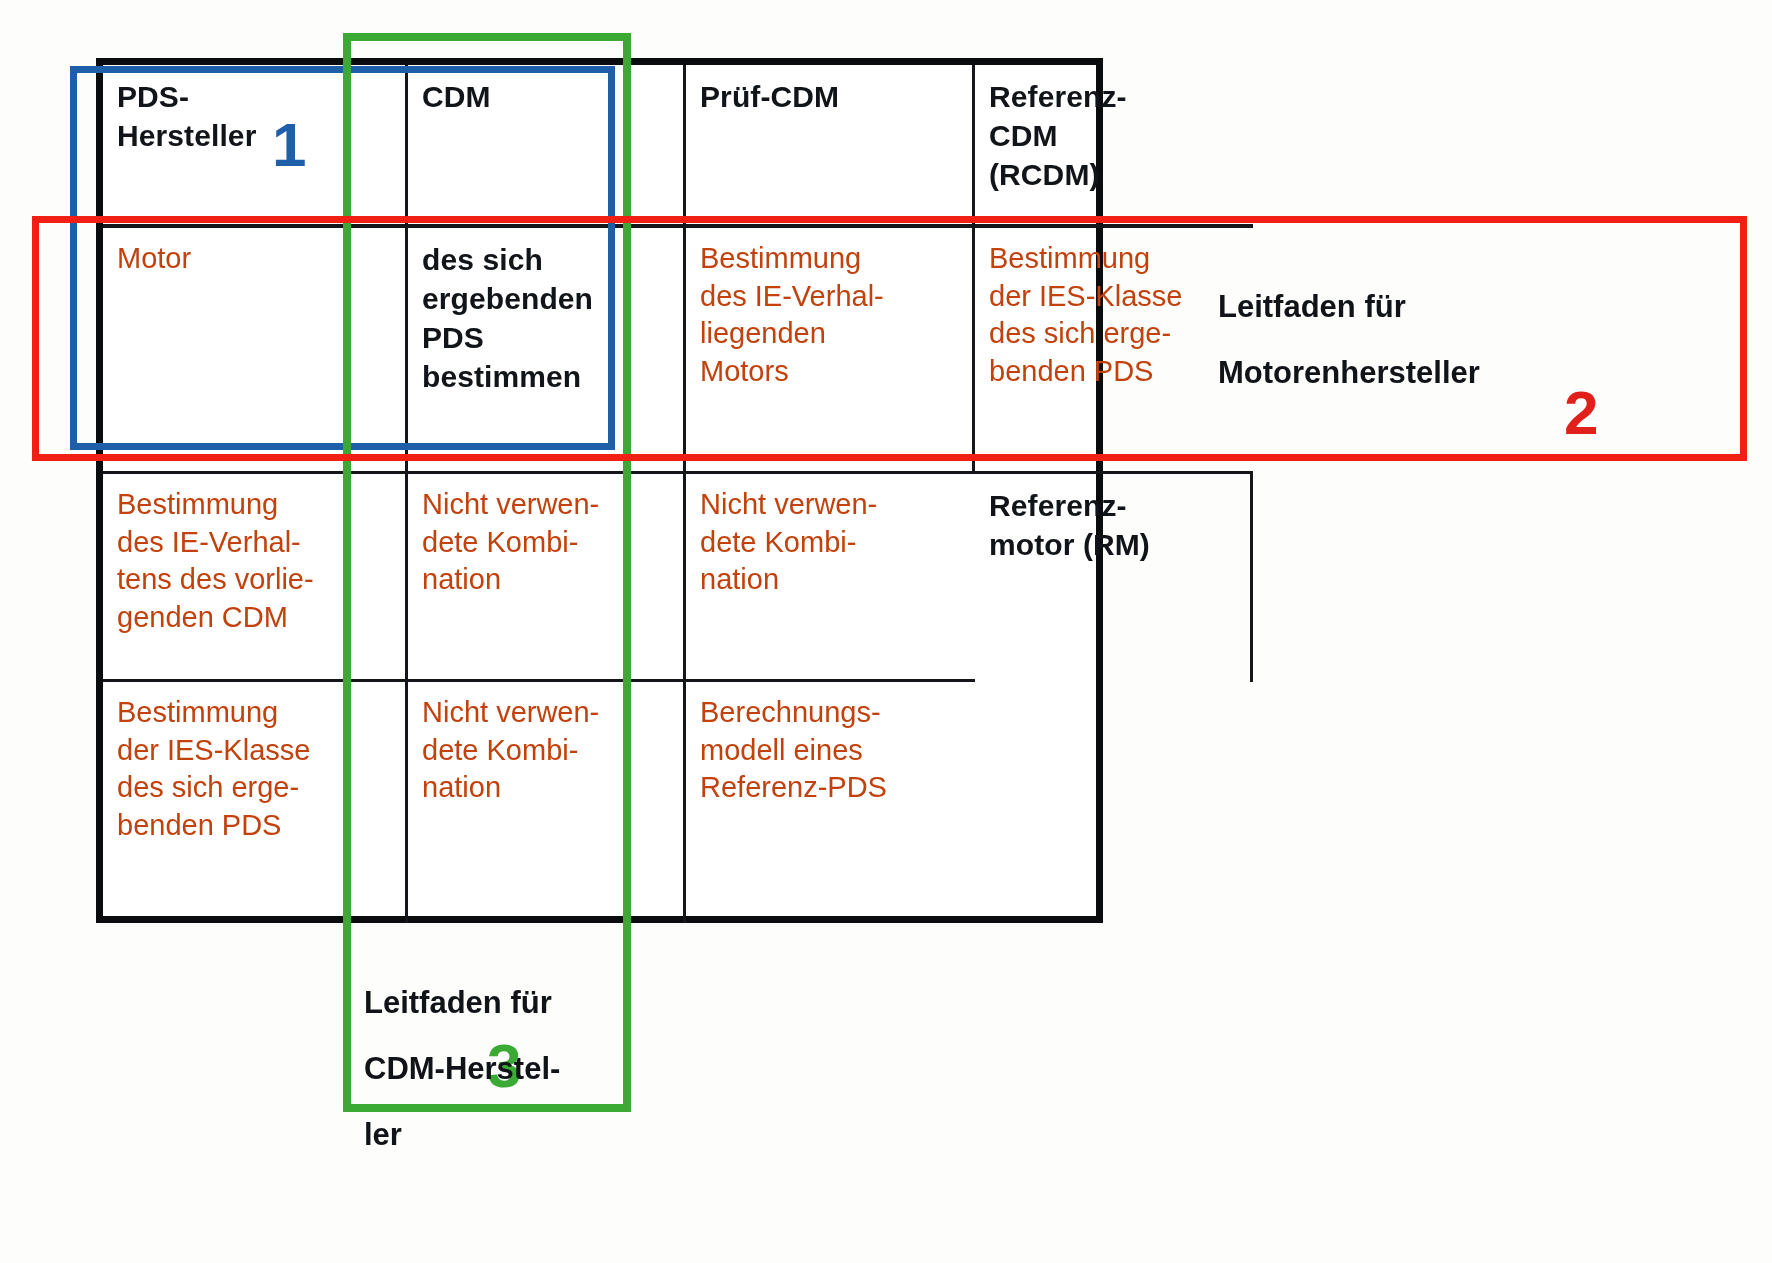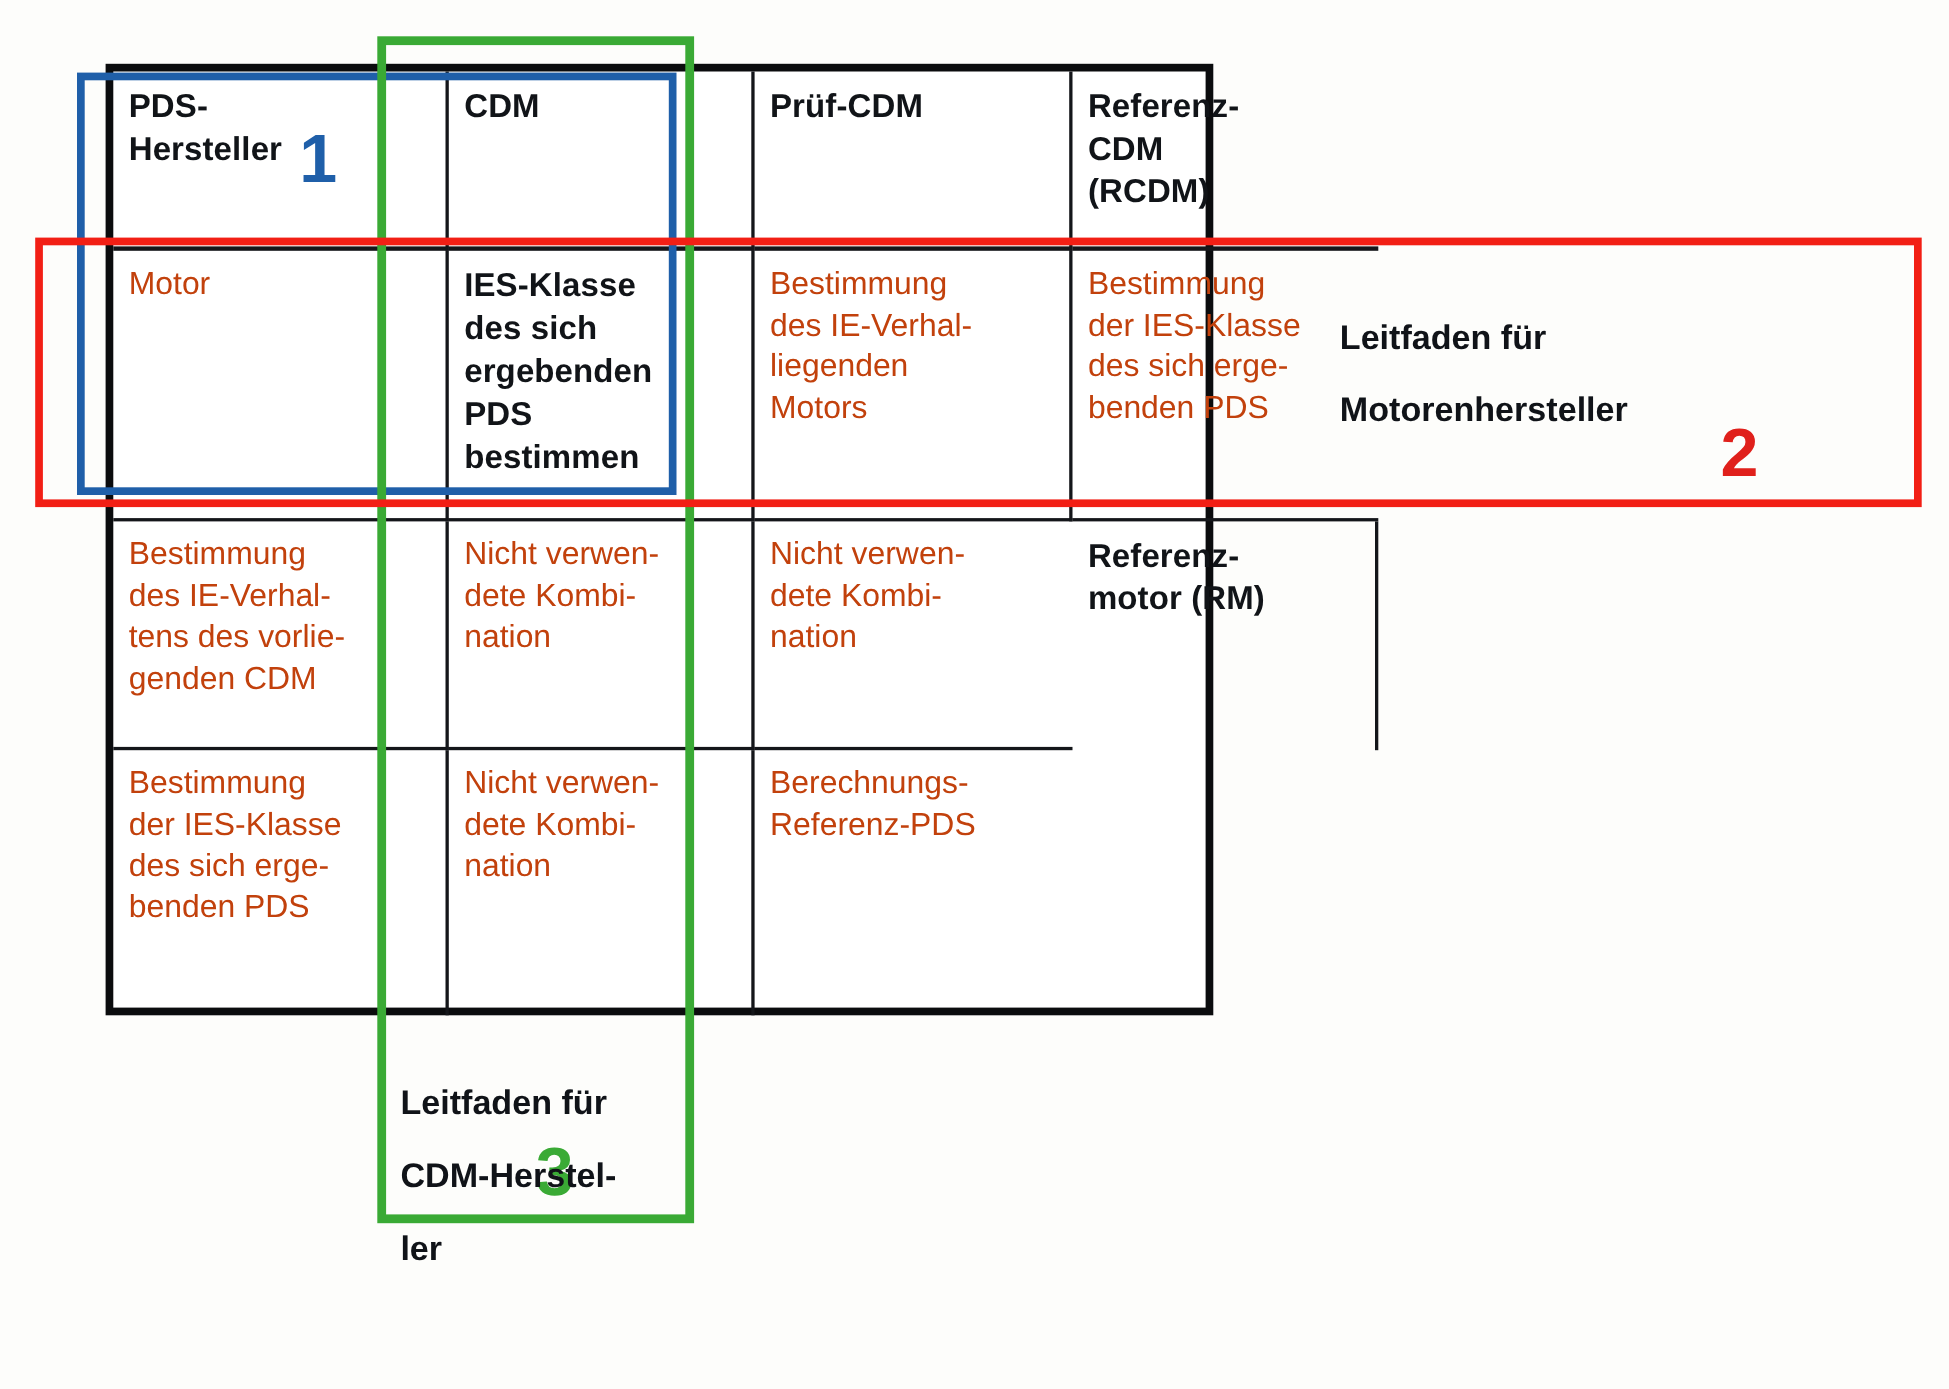--- a/index.html
+++ b/index.html
@@ -108,21 +108,20 @@
       </div>
     </div>
 
     <div class="cell">
       <div class="t-reg">
         <span class="ln">Motor</span>
       </div>
     </div>
     <div class="cell">
       <div class="t-bold">
-        <span class="ln">IES-Klasse</span>
         <span class="ln">des sich</span>
         <span class="ln">ergebenden</span>
         <span class="ln">PDS</span>
         <span class="ln">bestimmen</span>
       </div>
     </div>
     <div class="cell">
       <div class="t-reg">
         <span class="ln">Bestimmung</span>
         <span class="ln">des IE-Verhal-</span>
@@ -179,20 +178,21 @@
     <div class="cell lastrow">
       <div class="t-reg">
         <span class="ln">Nicht verwen-</span>
         <span class="ln">dete Kombi-</span>
         <span class="ln">nation</span>
       </div>
     </div>
     <div class="cell lastrow lastcol">
       <div class="t-reg">
         <span class="ln">Berechnungs-</span>
+        <span class="ln">modell eines</span>
         <span class="ln">Referenz-PDS</span>
       </div>
     </div>
   </div>
 
   <div class="ovl" id="ovl-blue"></div>
   <div class="ovl" id="ovl-green"></div>
   <div class="ovl" id="ovl-red"></div>
 
   <div class="callout" id="num1">1</div>

